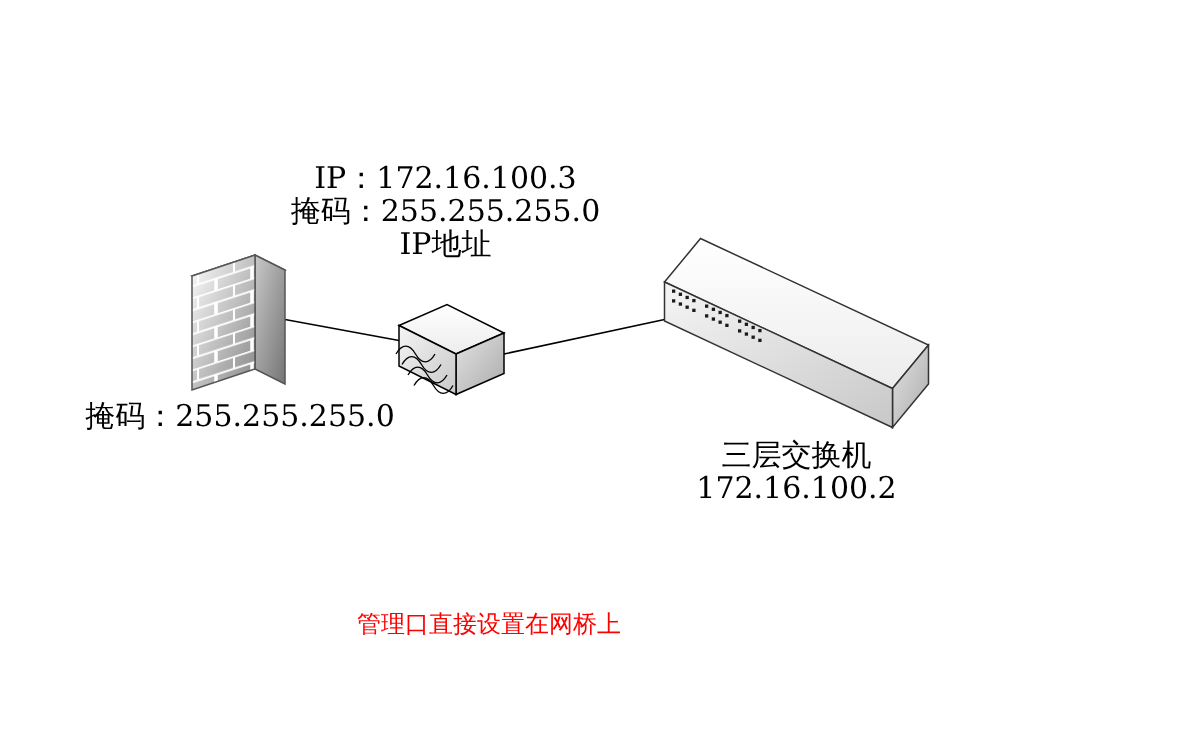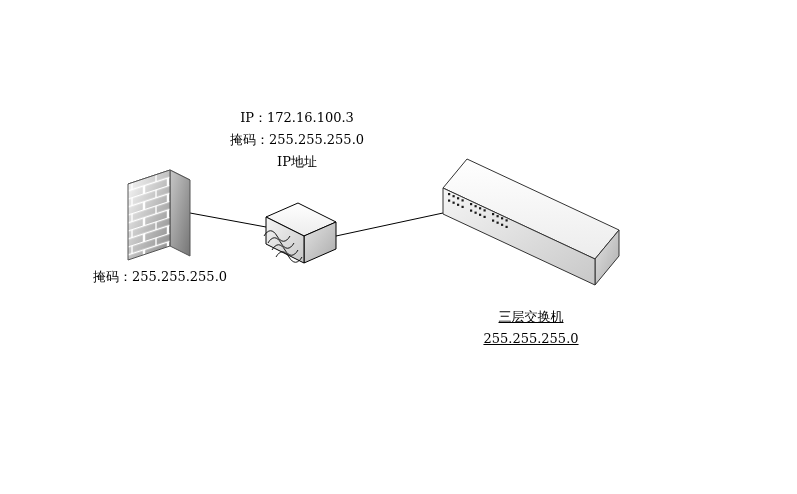--- a/index.html
+++ b/index.html
@@ -11,28 +11,28 @@
   .canvas {
     position: relative;
     width: 797px; height: 494px;
     background: #ffffff;
     overflow: hidden;
   }
   .diagram-svg { position: absolute; left: 0; top: 0; }
   .label {
     position: absolute;
     text-align: center;
-    font-size: 13px;
+    font-size: 20px;
     line-height: 22px;
     color: #000000;
     white-space: nowrap;
   }
   .label-bridge   { left: 177px; top: 107px; width: 240px; }
   .label-firewall { left:  40px; top: 266px; width: 240px; }
-  .label-switch   { left: 411px; top: 306px; width: 240px; text-decoration: underline; }
+  .label-switch   { left: 411px; top: 292px; width: 240px; }
   .note {
     position: absolute;
     left: 238px; top: 406px;
     font-size: 16px;
     line-height: 20px;
     color: #ff0000;
     white-space: nowrap;
   }
 </style>
 </head>
@@ -112,17 +112,18 @@
     <div>掩码：255.255.255.0</div>
     <div>IP地址</div>
   </div>
 
   <div class="label label-firewall">
     <div>掩码：255.255.255.0</div>
   </div>
 
   <div class="label label-switch">
     <div>三层交换机</div>
-    <div>255.255.255.0</div>
+    <div>172.16.100.2</div>
   </div>
 
+  <div class="note">管理口直接设置在网桥上</div>
 
 </div>
 
 </body></html>

